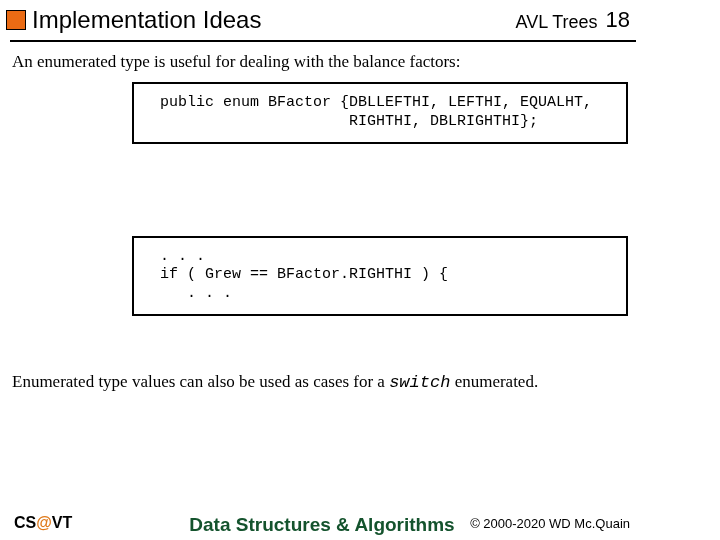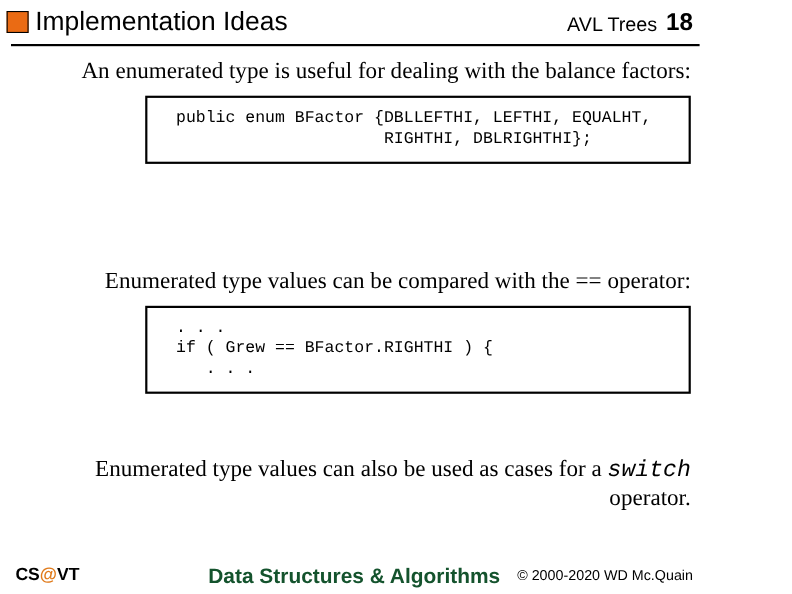--- a/index.html
+++ b/index.html
@@ -31,34 +31,33 @@
     font-family: Arial, Helvetica, sans-serif;
     font-size: 24px;
     color: #000;
   }
   .hdr-right {
     margin-left: auto;
     display: flex; align-items: flex-end;
     font-family: Arial, Helvetica, sans-serif;
   }
   .hdr-topic { font-size: 18px; margin-right: 8px; }
-  .hdr-page { font-size: 22px; font-weight: bold; }
+  .hdr-page { font-size: 22px; }
   .rule {
     position: absolute;
     left: 10px; right: 4px; top: 40px;
     height: 2px; background: #000;
   }
   .content {
     position: absolute;
     top: 46px; left: 12px; right: 12px;
   }
   .body-text {
-    font-size: 21px;
+    font-size: 17px;
     margin: 6px 0 10px 0;
-    text-align: right;
   }
   .codebox {
     border: 2px solid #000;
     margin: 4px 0 28px 120px;
     padding: 10px 26px;
     font-family: "Courier New", Courier, monospace;
     font-size: 15px;
     white-space: pre;
     line-height: 1.25;
   }
@@ -111,30 +110,29 @@
 
   <div class="content">
 
     <p class="body-text">An enumerated type is useful for dealing with the balance factors:</p>
 
     <div class="codebox">public enum BFactor {DBLLEFTHI, LEFTHI, EQUALHT,
                      RIGHTHI, DBLRIGHTHI};</div>
 
     <div class="spacer-lg"></div>
 
-    <p class="body-text">Enumerated type values can be compared with the == operator:</p>
 
     <div class="codebox gap-below">. . .
 if ( Grew == BFactor.RIGHTHI ) {
    . . .</div>
 
     <div class="spacer-md"></div>
 
     <p class="body-text">
-      <span>Enumerated type values can also be used as cases for a </span><span class="inline-code">switch</span><span> operator.</span>
+      <span>Enumerated type values can also be used as cases for a </span><span class="inline-code">switch</span><span> enumerated.</span>
     </p>
 
   </div>
 
   <div class="footer">
     <div class="footer-center">Data Structures &amp; Algorithms</div>
     <div class="footer-left">
       <span>CS</span><span class="at">@</span><span>VT</span>
     </div>
     <div class="footer-right">© 2000-2020 WD Mc.Quain</div>

